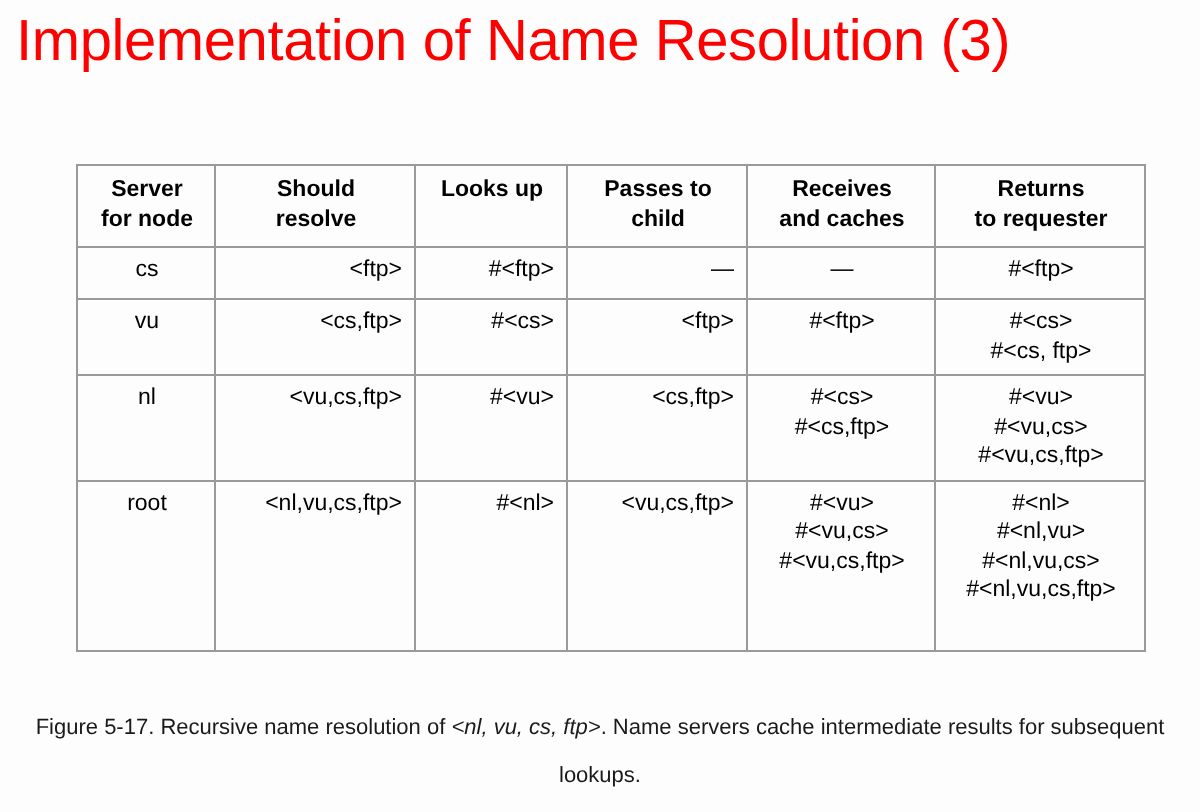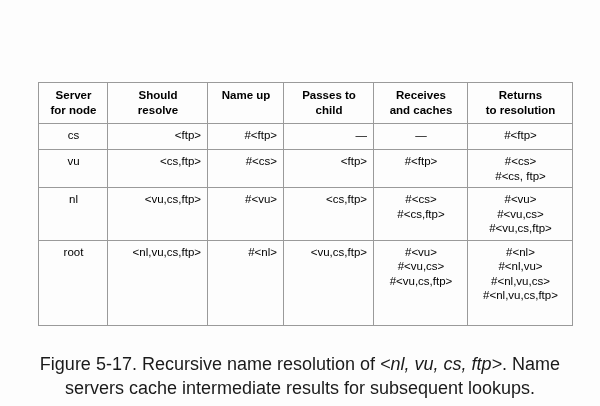--- a/index.html
+++ b/index.html
@@ -75,31 +75,32 @@
   tr.r-vu td   { height: 29px; margin-left: 28px; }
   tr.r-nl td   { height: 43px; }
   tr.r-root td { height: 76px; margin-top: 16px; }
 
   .caption {
     position: absolute;
     left: 14px;
     top: 352px;
     width: 572px;
     text-align: center;
-    font-size: 18px;
+    font-size: 11px;
     line-height: 24px;
     color: #1a1a1a;
   }
   .caption i { font-style: italic; }
 </style>
 </head>
 <body>
 
 <div id="slide">
 
+  <div class="title">Implementation of Name Resolution (3)</div>
 
   <div class="table-wrap">
     <table class="nr">
       <colgroup>
         <col class="c1">
           <col class="c2">
           <col class="c3">
         <col class="c4">
           <col class="c5">
           <col class="c6">
@@ -108,34 +109,34 @@
         <tr>
           <th>
             <span class="l2">Server</span>
             <span class="l2">for node</span>
           </th>
           <th>
             <span class="l2">Should</span>
             <span class="l2">resolve</span>
           </th>
           <th>
-            <span class="l2">Name up</span>
+            <span class="l2">Looks up</span>
             <span class="l2"></span>
           </th>
           <th>
             <span class="l2">Passes to</span>
             <span class="l2">child</span>
           </th>
           <th>
             <span class="l2">Receives</span>
             <span class="l2">and caches</span>
           </th>
           <th>
             <span class="l2">Returns</span>
-            <span class="l2">to resolution</span>
+            <span class="l2">to requester</span>
           </th>
         </tr>
       </thead>
       <tbody>
         <tr class="r-cs">
           <td class="l">
               <span class="cellline">cs</span>
             </td>
           <td class="c">
               <span class="cellline">&lt;ftp&gt;</span>

